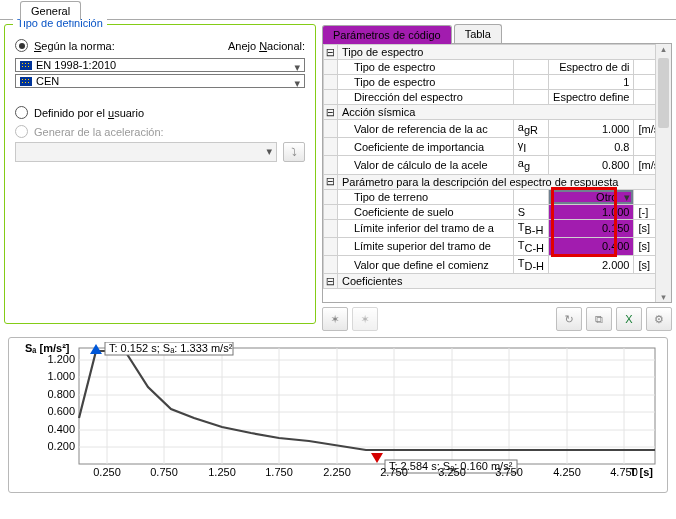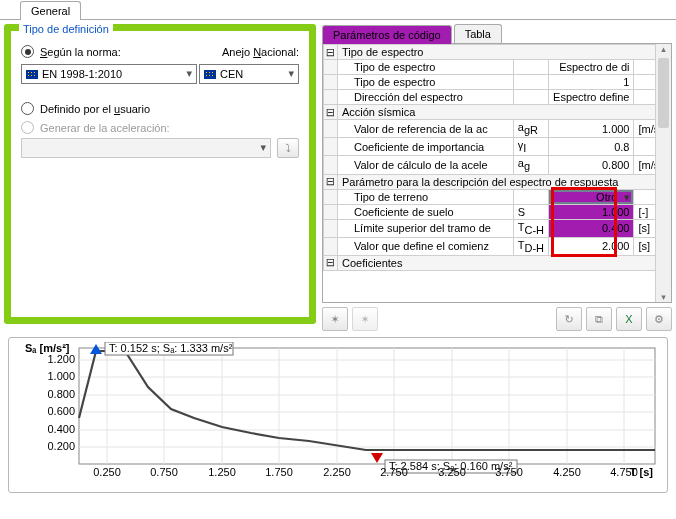--- a/index.html
+++ b/index.html
@@ -2,33 +2,33 @@
 <html><head>
 <meta charset="utf-8">
 <style>
   * { box-sizing: border-box; font-family: Tahoma, Arial, sans-serif; font-size: 11px; }
   body { margin: 0; padding: 0; background: #fff; width: 676px; height: 519px; overflow: hidden; }
   .main-tab { display: inline-block; padding: 3px 10px; border: 1px solid #a9a9a9; border-bottom: none; background: #fff; margin-left: 20px; border-radius: 3px 3px 0 0; position: relative; top: 1px; z-index: 2;}
   .body-pane { border-top: 1px solid #a9a9a9; margin-top: 0; padding: 4px; }
   .cols { display: flex; gap: 6px; }
   .left-col { width: 312px; }
   .right-col { flex: 1; min-width: 0; }
-  .groupbox { border: 7px solid #84cc16; border-radius: 3px; padding: 8px 10px 10px 10px; position: relative; }
+  .groupbox { border: 1px solid #84cc16; border-radius: 3px; padding: 8px 10px 10px 10px; position: relative; }
   .groupbox-title { color: #0a55c6; position: absolute; top: -8px; left: 8px; background: #fff; padding: 0 4px; }
   .row { display: flex; align-items: center; margin-top: 6px; }
   .radio { width: 13px; height: 13px; border: 1px solid #555; border-radius: 50%; margin-right: 6px; display: inline-flex; align-items: center; justify-content: center; }
   .radio.on::after { content: ""; width: 6px; height: 6px; background: #333; border-radius: 50%; display: block; }
   .radio.disabled { border-color: #bbb; }
   .select { border: 1px solid #7a7a7a; background: #fff; height: 20px; display: flex; align-items: center; padding: 0 18px 0 4px; position: relative; }
   .select.disabled { background: #f3f3f3; color: #999; border-color: #c9c9c9; }
   .select::after { content: "▾"; position: absolute; right: 4px; top: 2px; color: #555; }
   .flag { display: inline-block; width: 12px; height: 9px; background: #003399; margin-right: 4px; position: relative; }
   .flag::after { content: ""; position: absolute; left: 1px; top: 1px; width: 10px; height: 7px; background: radial-gradient(circle at center, #ffcc00 1px, transparent 1px); background-size: 3px 3px; }
   .anejo-lbl { flex: 1; text-align: left; padding-left: 6px; }
-  .norm-row { display: flex; gap: 2px; margin-top: 6px; }
+  .norm-row { display: flex; gap: 2px; margin-top: 6px; flex-direction: column; }
   .norm-row .select:first-child { flex: 2; }
   .norm-row .select:last-child { flex: 1; }
   .label-disabled { color: #9a9a9a; }
   .icon-btn { width: 22px; height: 20px; border: 1px solid #bfbfbf; background: linear-gradient(#fff,#e8e8e8); display: inline-flex; align-items: center; justify-content: center; color: #888; border-radius: 2px; }
   .gen-row { display: flex; gap: 6px; align-items: center; margin-top: 4px; }
   .gen-row .select { flex: 1; }
   
   .subtabs { display: flex; }
   .subtab { padding: 3px 10px; border: 1px solid #a9a9a9; border-bottom: none; background: #f1f1f1; border-radius: 3px 3px 0 0; margin-right: 2px; }
   .subtab.active { background: #a21caf; position: relative; top: 1px; z-index: 2;}
@@ -182,20 +182,27 @@
               </tr>
           <tr>
                 <td class="expander"></td>
                 <td class="label">Coeficiente de suelo</td>
                 <td class="sym">S</td>
                 <td class="val sel">1.000</td>
                 <td class="unit">[-]</td>
               </tr>
           <tr>
                 <td class="expander"></td>
+                <td class="label">Límite inferior del tramo de a</td>
+                <td class="sym">T<sub>B-H</sub></td>
+                <td class="val sel">0.150</td>
+                <td class="unit">[s]</td>
+              </tr>
+          <tr>
+                <td class="expander"></td>
                 <td class="label">Límite superior del tramo de</td>
                 <td class="sym">T<sub>C-H</sub></td>
                 <td class="val sel">0.400</td>
                 <td class="unit">[s]</td>
               </tr>
           <tr>
                 <td class="expander"></td>
                 <td class="label">Valor que define el comienz</td>
                 <td class="sym">T<sub>D-H</sub></td>
                 <td class="val">2.000</td>

